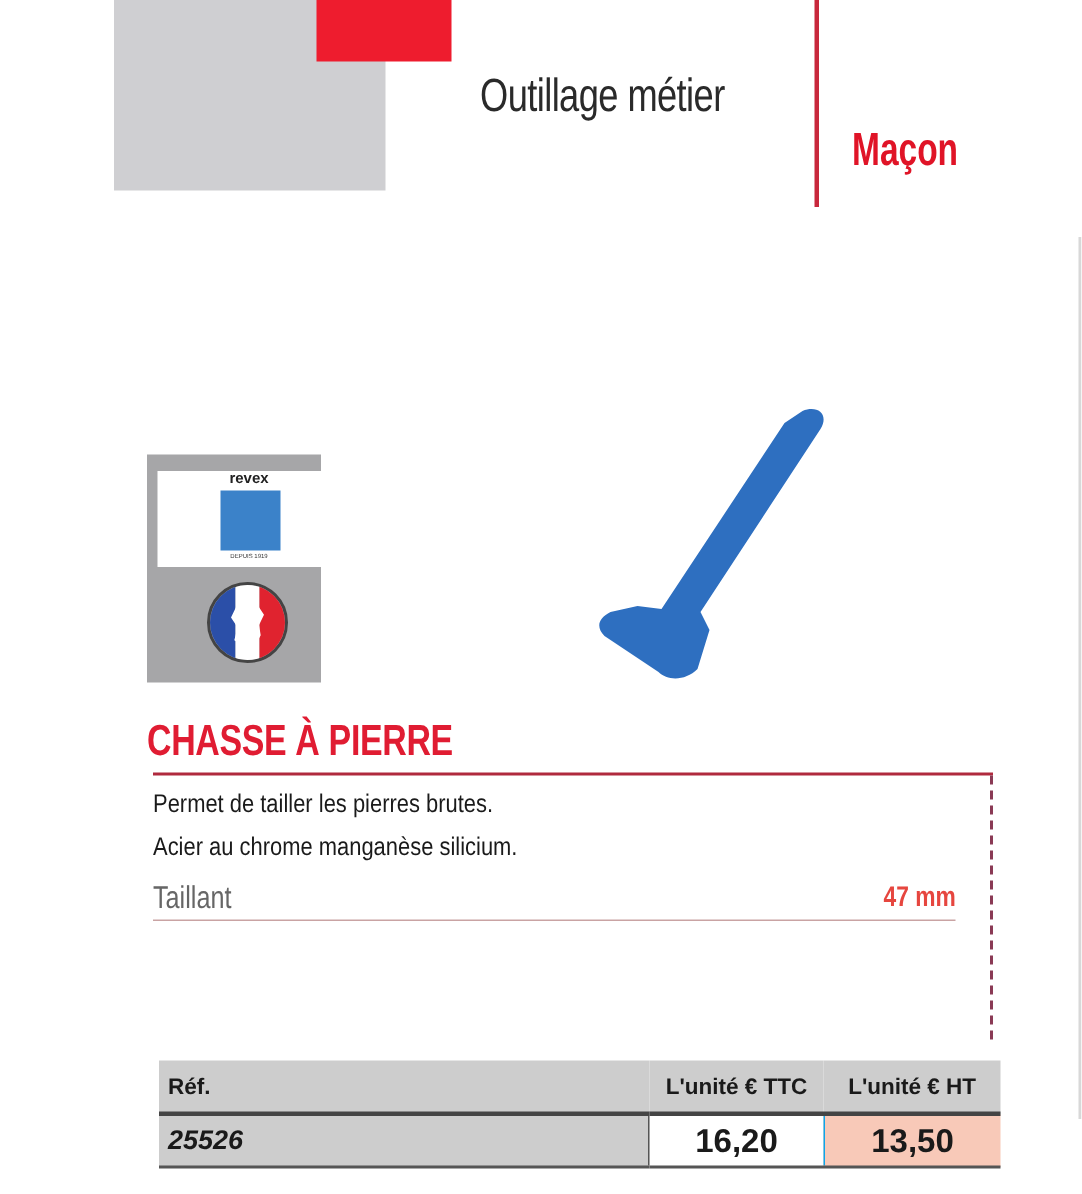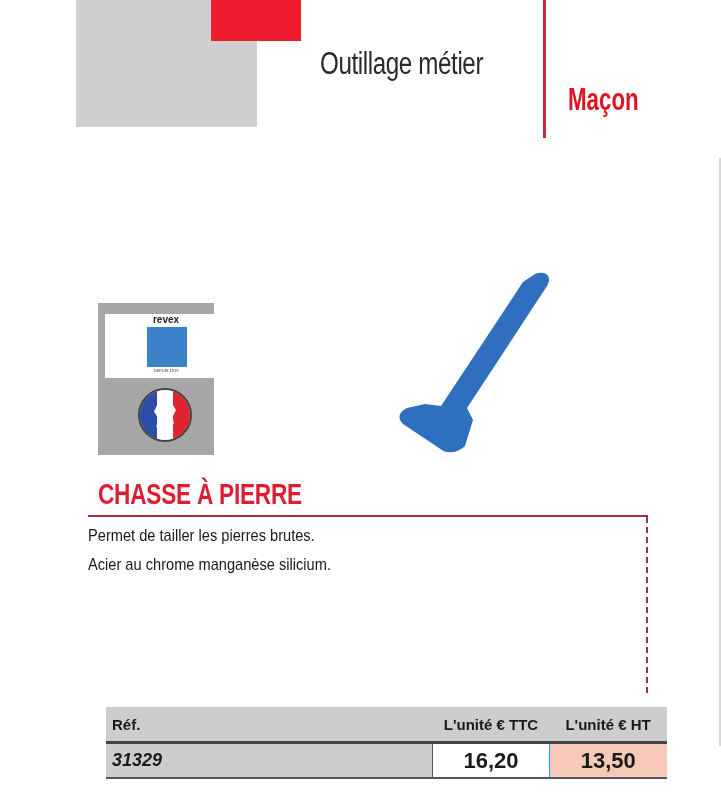--- a/index.html
+++ b/index.html
@@ -25,21 +25,21 @@
   .fr-flag { position: absolute; left: 40px; top: 85px; width: 54px; height: 54px; border-radius: 50%;
     border: 2px solid #444; overflow: hidden; display: flex; box-sizing: border-box; }
   .fr-flag span { flex: 1; }
   .fr-map { position: absolute; left: 14px; top: 8px; width: 22px; height: 34px; background: #fff;
     clip-path: polygon(35% 0,60% 8%,80% 15%,100% 35%,85% 55%,90% 75%,70% 100%,35% 95%,10% 85%,20% 60%,0% 40%,15% 20%); }
 
   .chisel { position: absolute; left: 395px; top: 268px; }
 
   .title { position: absolute; left: 98px; top: 478px; font-size: 29px; font-weight: bold; color: #e01c32;
     transform: scaleX(0.78); transform-origin: left top; letter-spacing: -0.3px; }
-  .spec-box { position: absolute; left: 88px; top: 515px; width: 560px; height: 176px;
+  .spec-box { position: absolute; left: 102px; top: 515px; width: 560px; height: 176px;
     border-top: 2px solid #b02a3e; }
   .spec-box::after { content: ""; position: absolute; right: 0; top: 0; height: 176px; border-right: 2px dashed #8a3a55; }
   .desc { position: absolute; left: 0; font-size: 17px; color: #1a1a1a; transform: scaleX(0.86); transform-origin: left top; white-space: nowrap; }
   .spec-row { position: absolute; left: 0; width: 535px; height: 32px; border-bottom: 1px solid #c9a3a3; }
   .spec-label { position: absolute; left: 0; bottom: 2px; font-size: 21px; color: #666;
     transform: scaleX(0.8); transform-origin: left bottom; }
   .spec-value { position: absolute; right: 0; bottom: 3px; font-size: 19px; font-weight: bold; color: #e6463f;
     transform: scaleX(0.8); transform-origin: right bottom; }
 
   .price-table { position: absolute; left: 106px; top: 707px; width: 561px; border-collapse: collapse; }
@@ -79,30 +79,34 @@
 <svg class="chisel" width="170" height="190" viewBox="0 0 170 190">
   <path d="M140 6 C150 2 158 8 152 18 L72 140 L78 152 L70 178 C62 186 50 186 44 180 L8 156 C2 150 4 144 12 140 L30 136 L46 138 L128 14 Z" fill="#2e6fc0"></path>
 </svg>
 
 <div class="title">CHASSE À PIERRE</div>
 
 <div class="spec-box">
   <div class="desc" style="top:9px">Permet de tailler les pierres brutes.</div>
   <div class="desc" style="top:38px">Acier au chrome manganèse silicium.</div>
 
+  <div class="spec-row" style="top:64px">
+    <span class="spec-label">Taillant</span>
+    <span class="spec-value">47 mm</span>
+  </div>
 </div>
 
 <table class="price-table">
   <thead>
     <tr>
       <th class="th-ref">Réf.</th>
       <th class="th-r">L'unité € TTC</th>
       <th class="th-r">L'unité € HT</th>
     </tr>
   </thead>
   <tbody>
     <tr>
-      <td class="td-ref">31329</td>
+      <td class="td-ref">25526</td>
       <td class="td-ttc">16,20</td>
       <td class="td-ht">13,50</td>
     </tr>
   </tbody>
 </table>
 
 </body></html>

